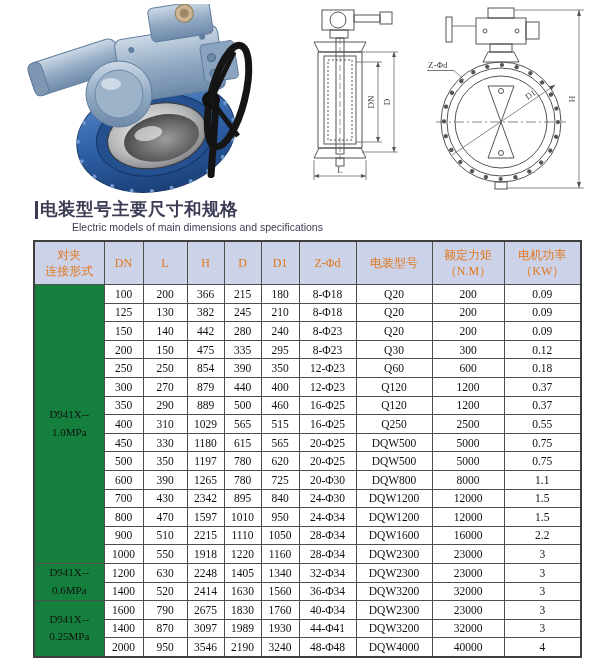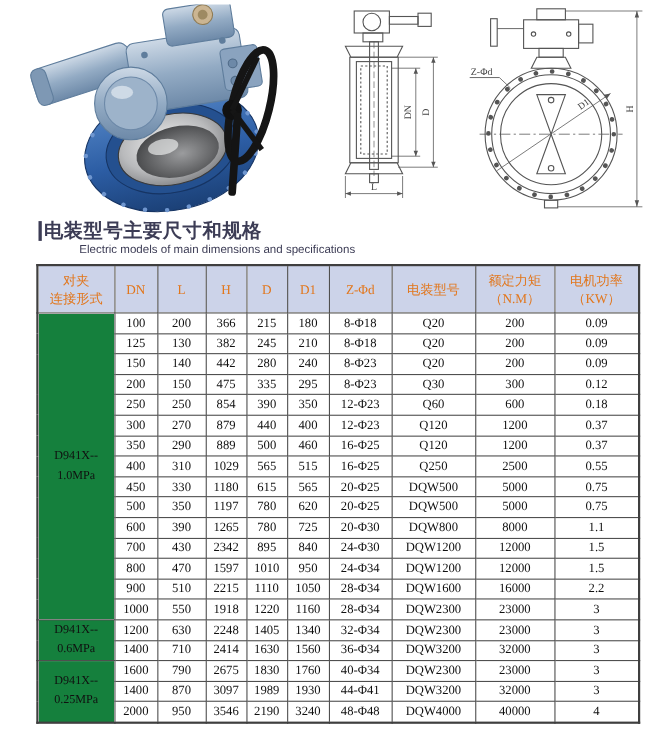--- a/index.html
+++ b/index.html
@@ -418,21 +418,21 @@
           <td>2248</td>
           <td>1405</td>
           <td>1340</td>
           <td>32-Φ34</td>
           <td>DQW2300</td>
           <td>23000</td>
           <td>3</td>
         </tr>
         <tr>
           <td>1400</td>
-          <td>710</td>
+          <td>520</td>
           <td>2414</td>
           <td>1630</td>
           <td>1560</td>
           <td>36-Φ34</td>
           <td>DQW3200</td>
           <td>32000</td>
           <td>3</td>
         </tr>
         <tr>
           <td class="group" rowspan="3">D941X--<br>0.25MPa</td>

